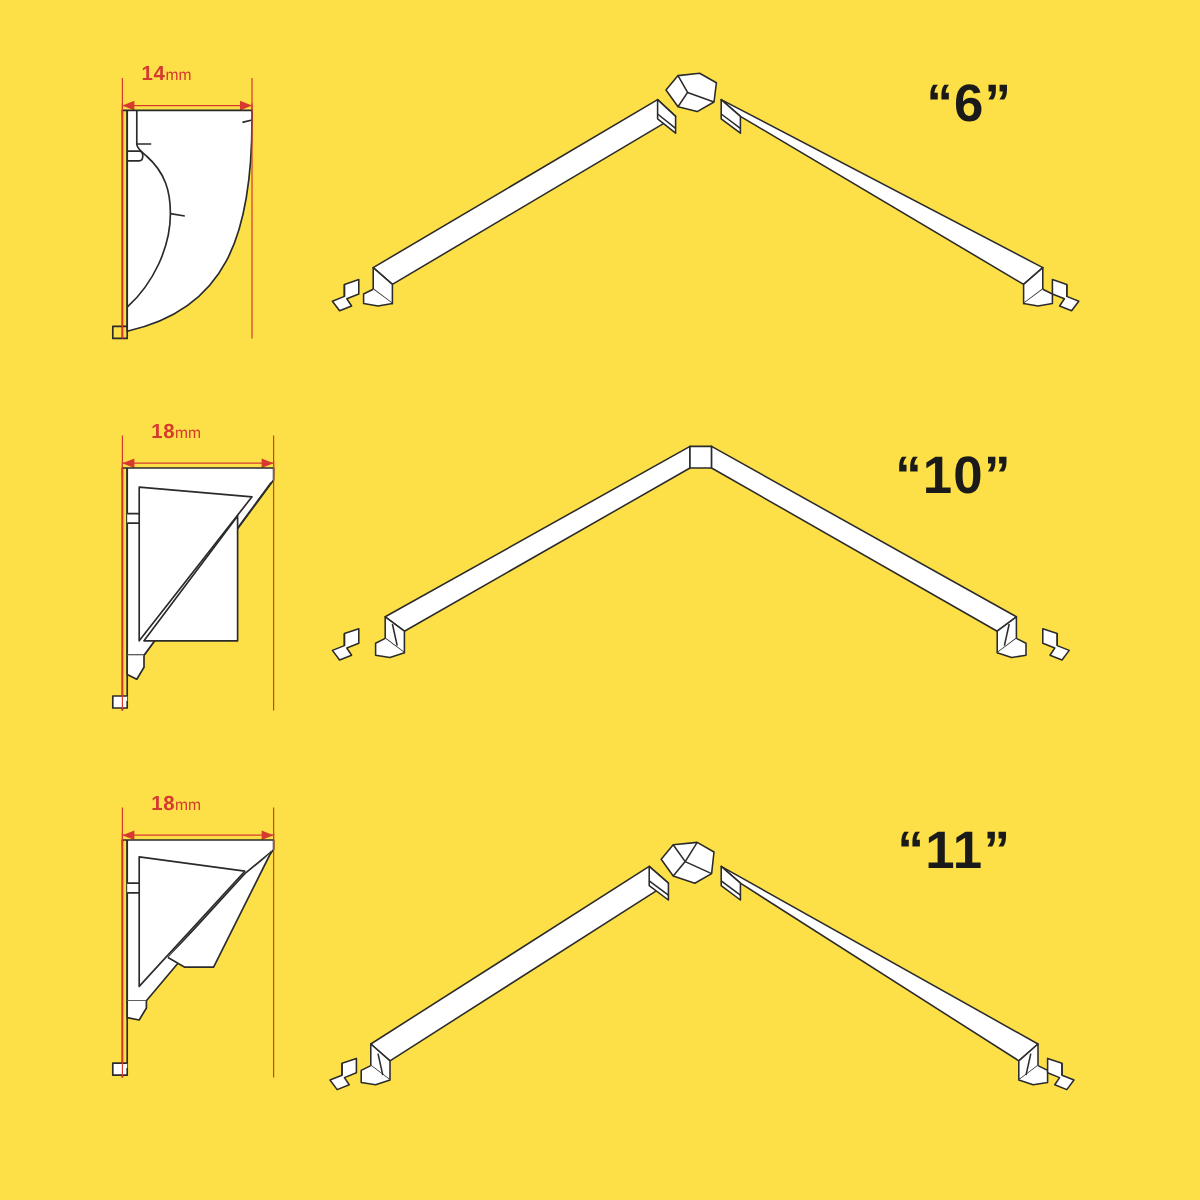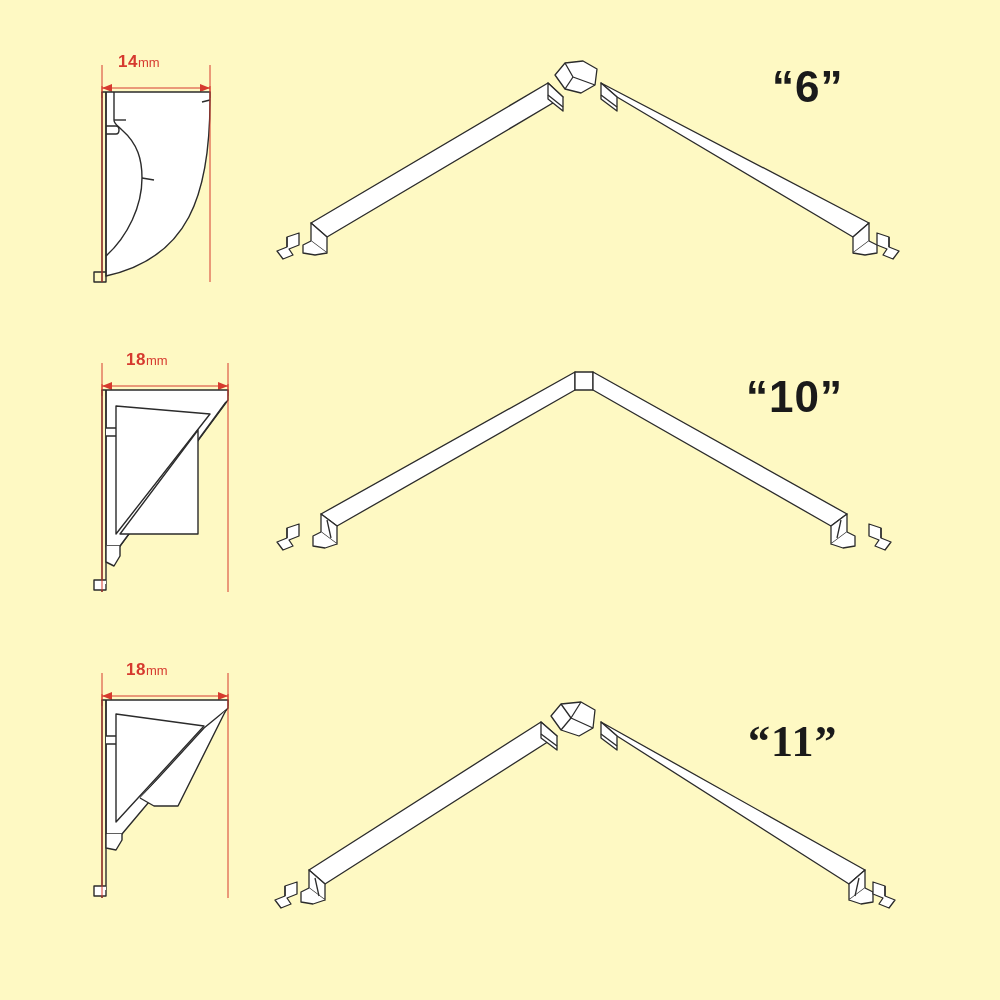--- a/index.html
+++ b/index.html
@@ -11,21 +11,21 @@
     width: 1000px;
     height: 1000px;
     font-family: "Liberation Sans", sans-serif;
     color: #111111;
     overflow: hidden;
   }
   #sheet {
     position: relative;
     width: 1000px;
     height: 1000px;
-    background: #fef9c3;
+    background: #fde047;
   }
   .row {
     position: absolute;
     left: 0;
     width: 1000px;
   }
   .row-1 { top: 0; height: 330px; }
   .row-2 { top: 330px; height: 310px; }
   .row-3 { top: 640px; height: 360px; }
 
@@ -232,16 +232,16 @@
         <path d="M584,184 L584,200 L600,188 L600,170 Z"></path>
         <path d="M336,22 L336,38 L352,50 L352,36 Z"></path>
         <path d="M336,34 L352,46"></path>
         <path d="M600,188 L608,192 L608,202 L596,204 L584,200"></path>
         <path d="M594,178 L590,196"></path>
         <path d="M620,186 L608,182 L608,194 L618,198 L614,204 L624,208 L630,200 L620,196 Z"></path>
         <path d="M620,186 L620,196"></path>
       </g>
     </svg>
 
-    <div class="code-label" style="left:748px; top:76px;font-family:Liberation Serif, serif;">“11”</div>
+    <div class="code-label" style="left:748px; top:44px;">“11”</div>
   </div>
 
 </div>
 
 </body></html>

